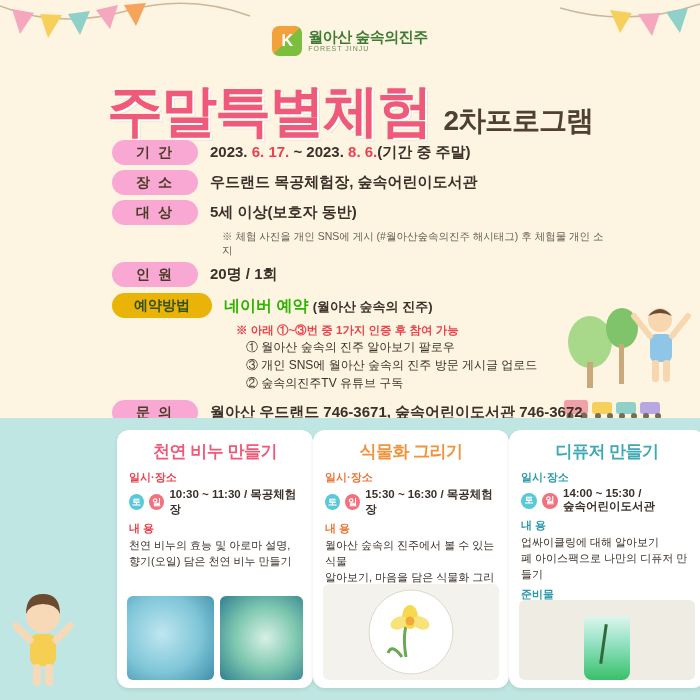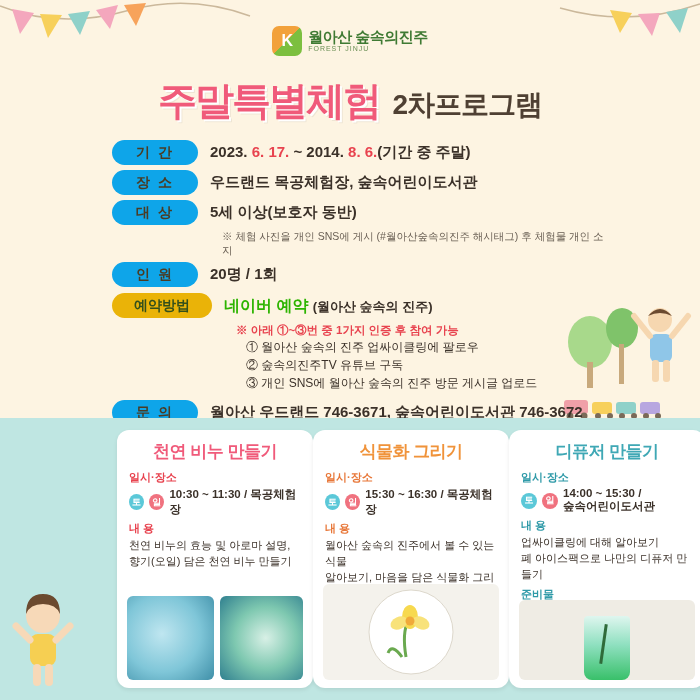--- a/index.html
+++ b/index.html
@@ -36,34 +36,34 @@
   .logo-text { display: flex; flex-direction: column; line-height: 1.05; justify-content: center; }
   .logo-text .main { font-size: 15px; font-weight: bold; color: #3f7a33; letter-spacing: -0.5px; }
   .logo-text .sub { font-size: 7px; color: #6b8f55; letter-spacing: 1px; }
 
   
   .title-row {
     position: absolute; top: 74px; left: 0; width: 700px; text-align: center;
     white-space: nowrap;
   }
   .title-main {
-    font-size: 39px; font-weight: bold; color: #f05a7a; letter-spacing: -2px;
+    font-size: 56px; font-weight: bold; color: #f05a7a; letter-spacing: -2px;
     text-shadow: 2px 2px 0 #fff, 3px 3px 0 rgba(0,0,0,0.06);
   }
   .title-sub {
     font-size: 28px; font-weight: bold; color: #4f4033; letter-spacing: -1px;
     margin-left: 8px;
   }
 
   
   .info { position: absolute; top: 140px; left: 112px; width: 500px; }
   .info-row { display: flex; align-items: flex-start; margin-bottom: 5px; }
   .label-pill {
     min-width: 86px; height: 25px; border-radius: 13px;
-    background: #0ea5e9; color: #4a3c24; font-weight: bold; font-size: 14px;
+    background: #f9a8d4; color: #4a3c24; font-weight: bold; font-size: 14px;
     display: flex; align-items: center; justify-content: space-around;
     padding: 0 11px; letter-spacing: 2px; flex: none;
   }
   .label-pill.green { background: #eab308; color: #34501b; }
   .label-pill.wide { min-width: 100px; letter-spacing: 0px; }
   .row-value {
     margin-left: 12px; font-size: 15px; color: #3b3129; padding-top: 2px;
     line-height: 1.35; font-weight: bold;
   }
   .row-value .accent { color: #e8434f; }
@@ -175,21 +175,21 @@
         <circle cx="74" cy="24" r="3" fill="#7a6a58"></circle>
       <circle cx="86" cy="24" r="3" fill="#7a6a58"></circle>
         <circle cx="98" cy="24" r="3" fill="#7a6a58"></circle>
     </svg>
 
     <div class="info">
 
       <div class="info-row">
         <div class="label-pill">기 간</div>
         <div class="row-value">
-          <span>2023. </span><span class="accent">6. 17.</span><span> ~ 2014. </span><span class="accent">8. 6.</span><span>(기간 중 주말)</span>
+          <span>2023. </span><span class="accent">6. 17.</span><span> ~ 2023. </span><span class="accent">8. 6.</span><span>(기간 중 주말)</span>
         </div>
       </div>
 
       <div class="info-row">
         <div class="label-pill">장 소</div>
         <div class="row-value">우드랜드 목공체험장, 숲속어린이도서관</div>
       </div>
 
       <div class="info-row">
         <div class="label-pill">대 상</div>
@@ -204,23 +204,23 @@
 
       <div class="info-row" style="margin-top:6px;">
         <div class="label-pill green wide">예약방법</div>
         <div class="row-value">
           <span class="naver">네이버 예약</span>
           <span class="naver-sub">(월아산 숲속의 진주)</span>
         </div>
       </div>
       <div class="redline">※ 아래 ①~③번 중 1가지 인증 후 참여 가능</div>
       <div class="sub-list">
-        <div>① 월아산 숲속의 진주 업싸이클링에 팔로우</div>
+        <div>① 월아산 숲속의 진주 알아보기 팔로우</div>
+        <div>③ 개인 SNS에 월아산 숲속의 진주 방문 게시글 업로드</div>
         <div>② 숲속의진주TV 유튜브 구독</div>
-        <div>③ 개인 SNS에 월아산 숲속의 진주 방문 게시글 업로드</div>
       </div>
 
       <div class="info-row" style="margin-top:8px;">
         <div class="label-pill">문 의</div>
         <div class="row-value">월아산 우드랜드 746-3671, 숲속어린이도서관 746-3672</div>
       </div>
     </div>
   </div>
 
   <div class="bottom-area"></div>

